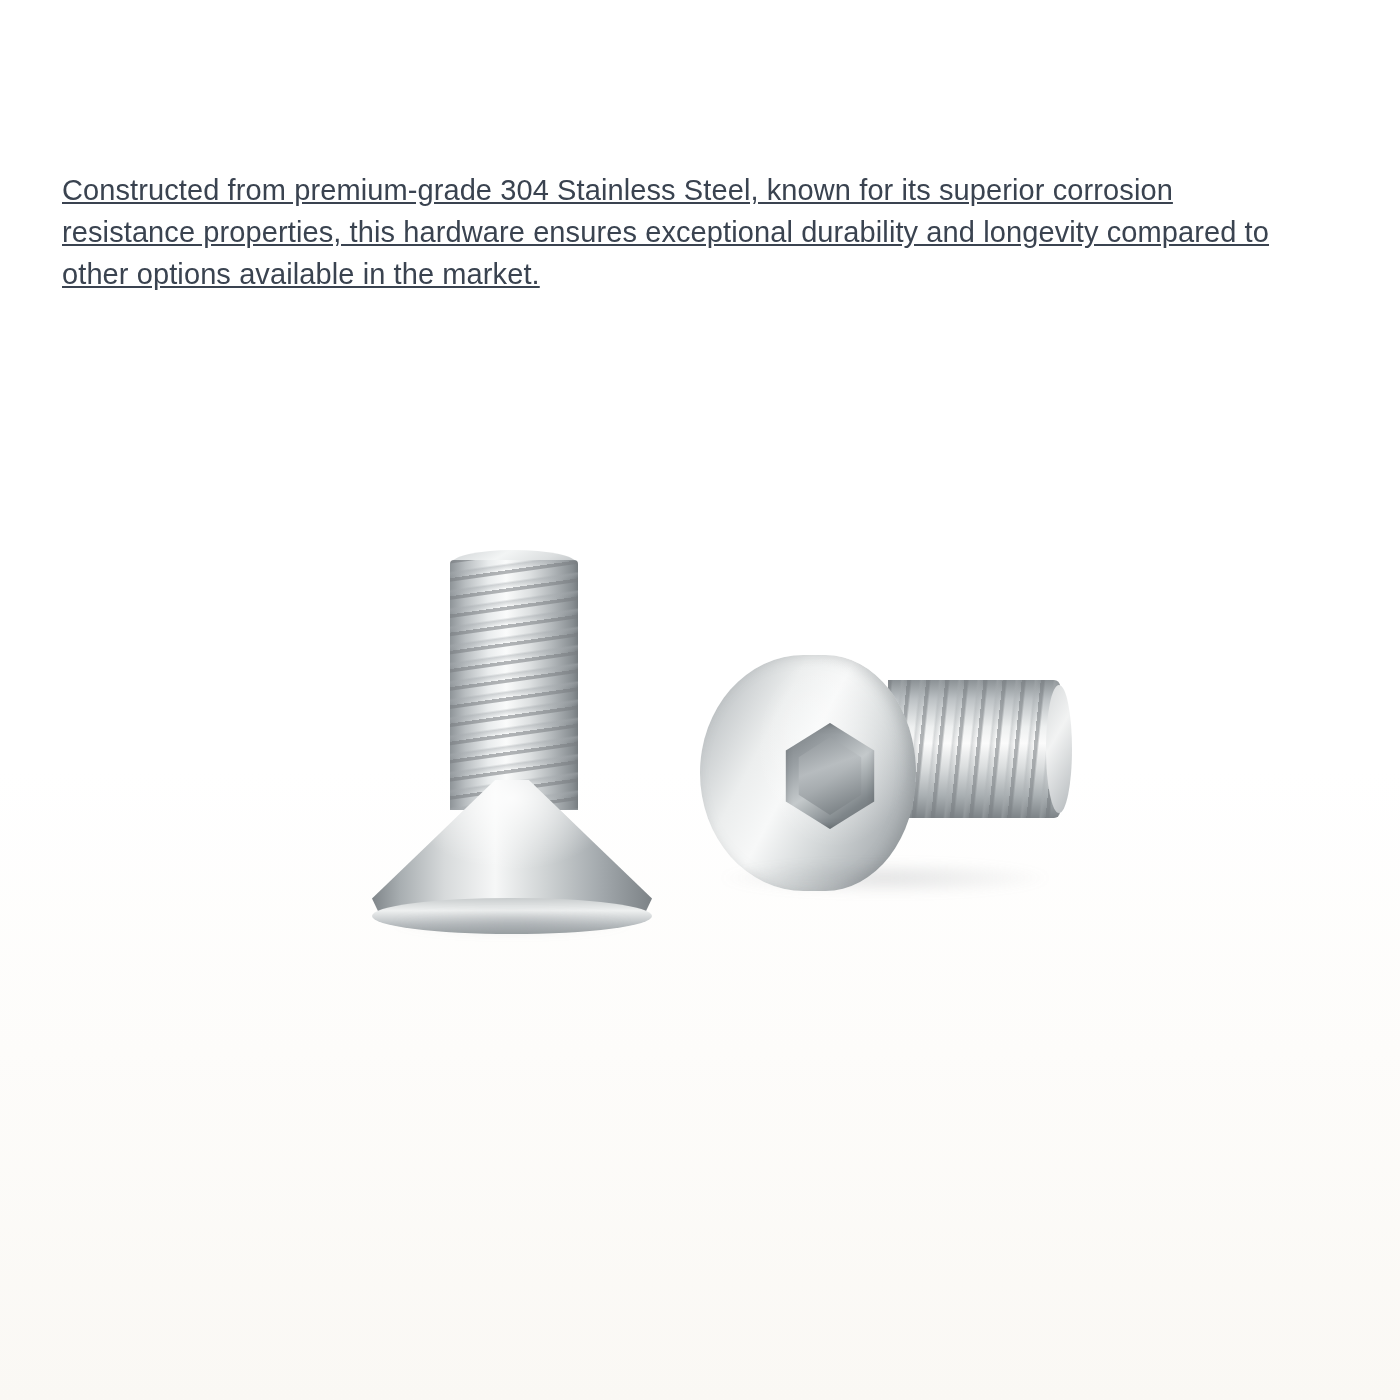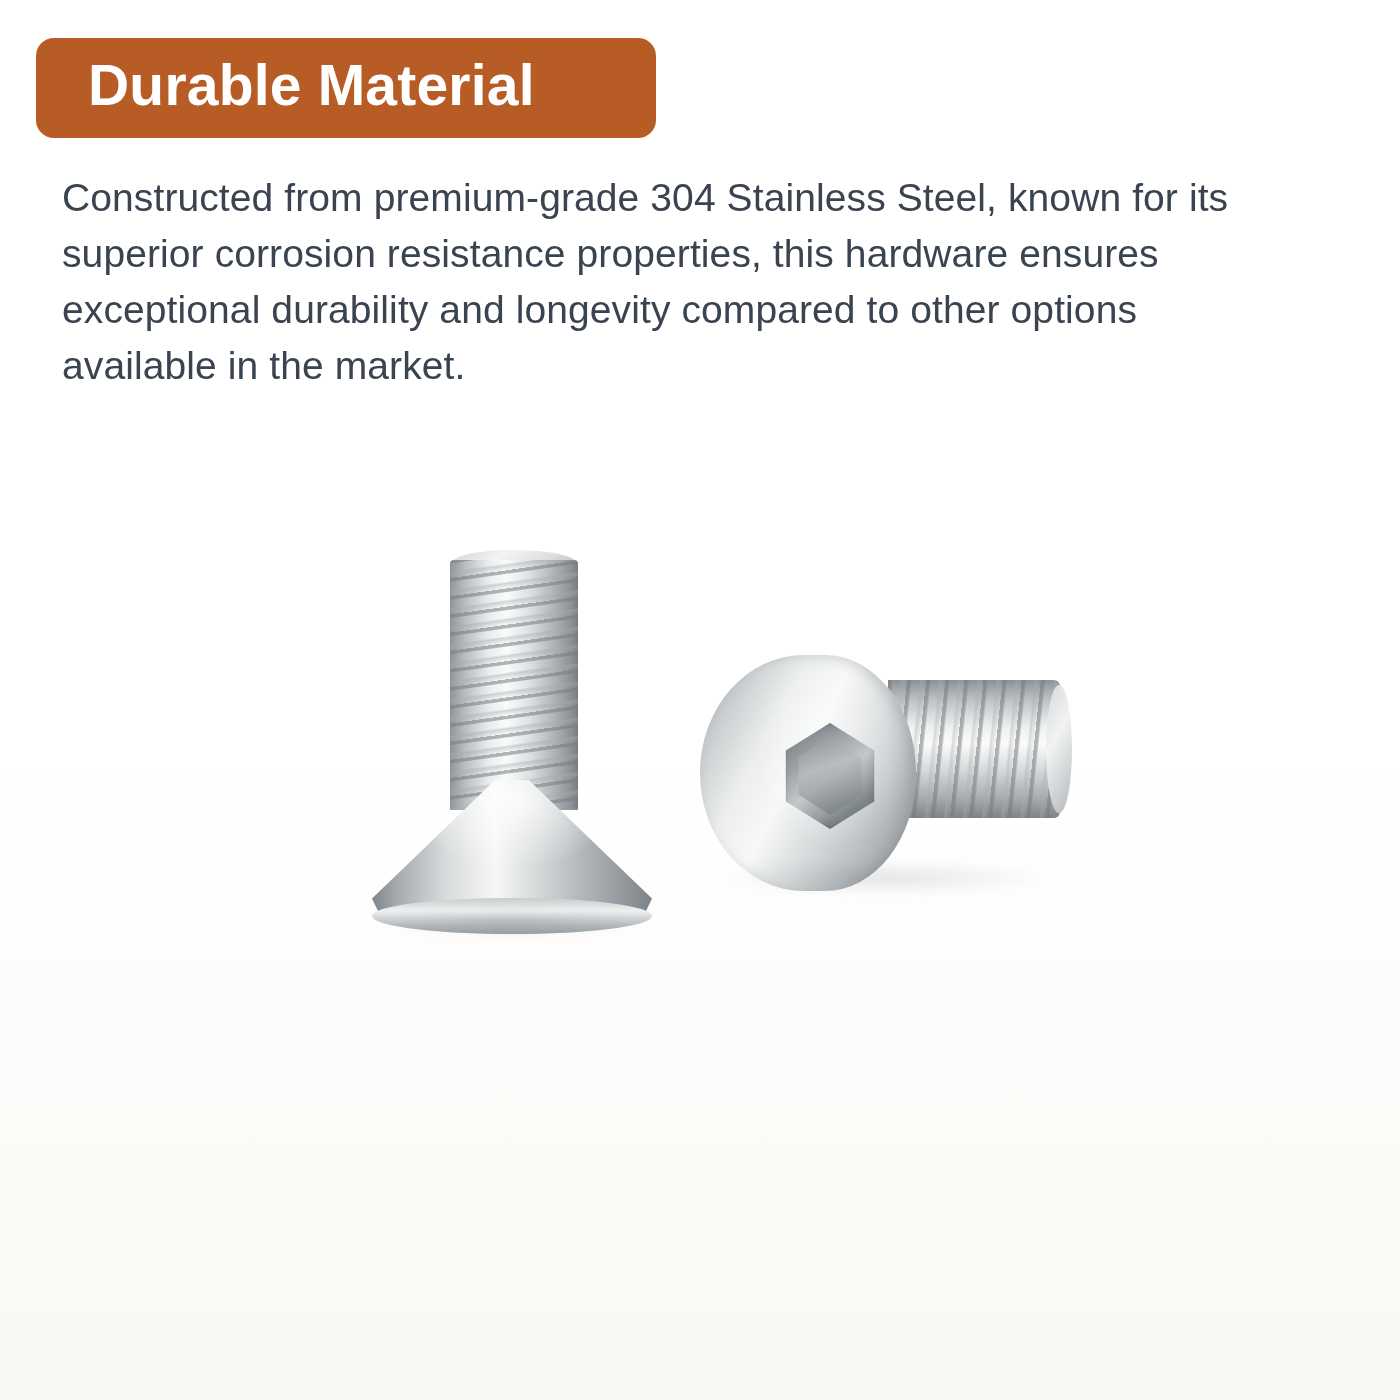--- a/index.html
+++ b/index.html
@@ -42,23 +42,24 @@
     white-space: nowrap;
   }
 
   
   .description {
     position: absolute;
     left: 62px;
     top: 170px;
     width: 1230px;
     color: #3a4350;
-    font-size: 39px;
+    font-size: 29px;
     line-height: 1.44;
     letter-spacing: 0.1px;
+    text-decoration: underline;
   }
 
   
   .photo {
     position: absolute;
     left: 0;
     top: 470px;
     width: 1400px;
     height: 600px;
   }
@@ -243,23 +244,20 @@
     border-radius: 50%;
     background: radial-gradient(ellipse at 50% 50%, rgba(120,125,130,0.2) 0%, rgba(255,255,255,0) 72%);
     filter: blur(5px);
   }
 </style>
 </head>
 <body>
 
 <div class="page">
 
-  <div class="badge">
-    <div class="badge-title">Durable Material</div>
-  </div>
 
   <div class="description">Constructed from premium-grade 304 Stainless Steel, known for its superior corrosion resistance properties, this hardware ensures exceptional durability and longevity compared to other options available in the market.</div>
 
   <div class="photo">
 
     <div class="screw-v">
       <div class="shaft-top"></div>
       <div class="shaft"></div>
       <div class="cone"></div>
       <div class="cone-rim"></div>

